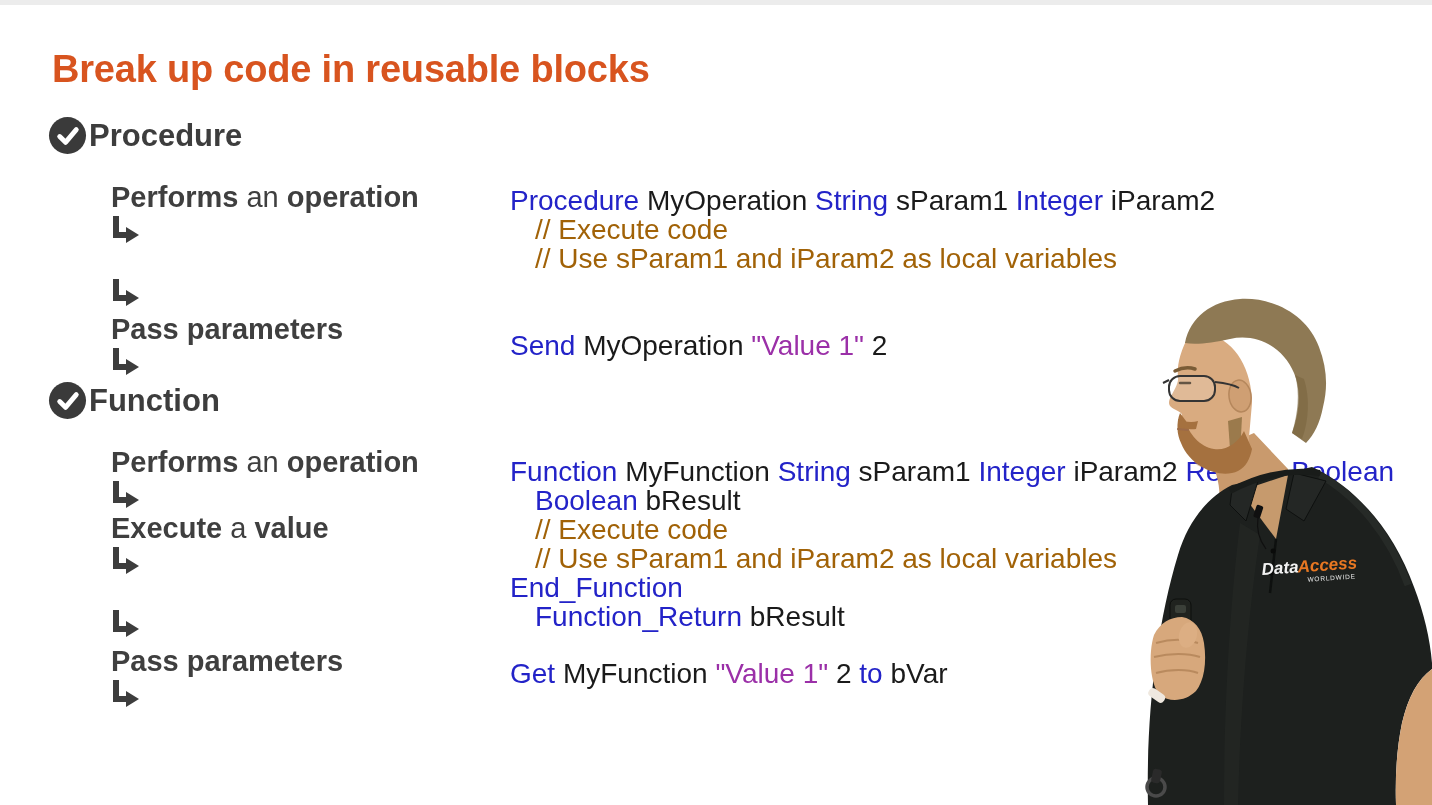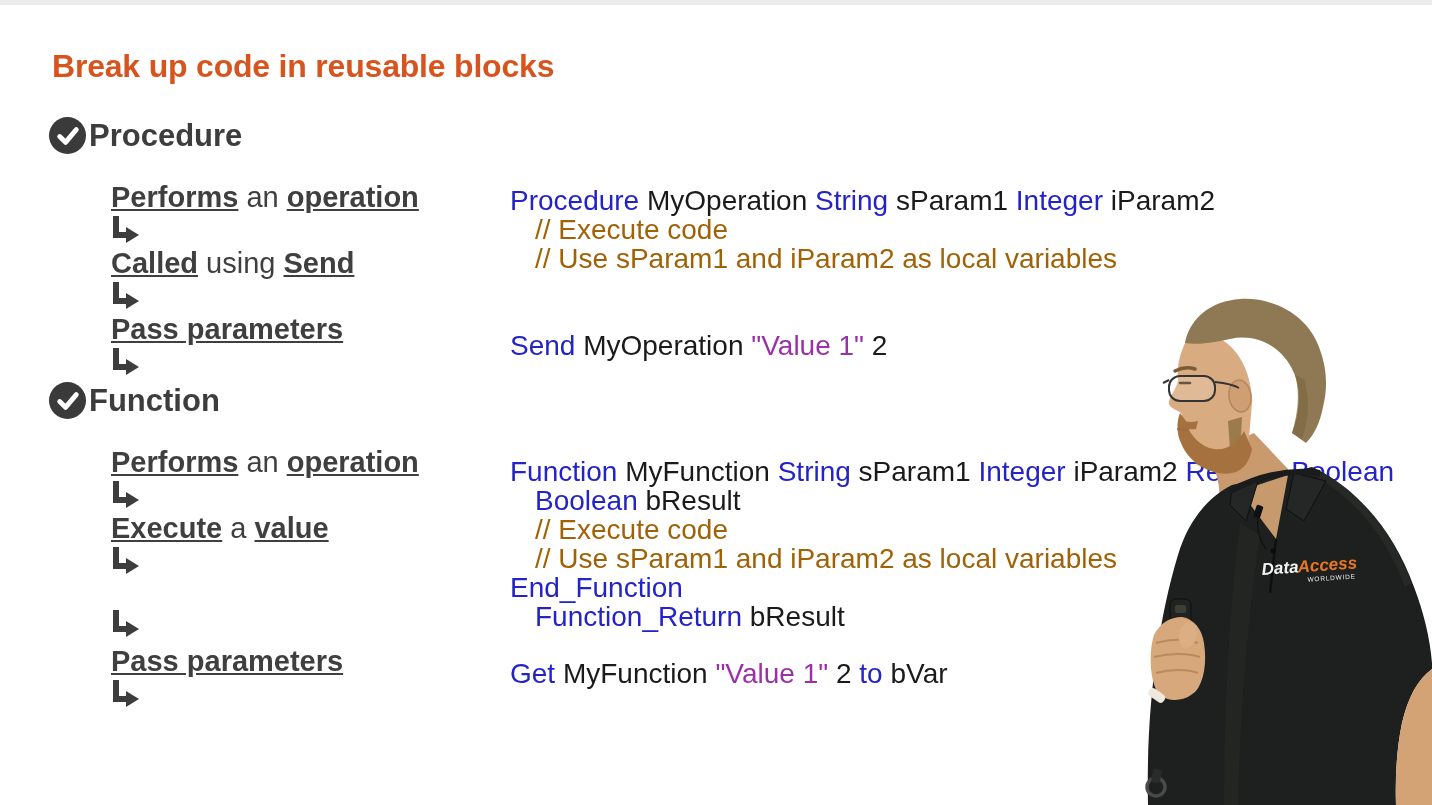--- a/index.html
+++ b/index.html
@@ -4,34 +4,34 @@
 <style>
   html,body{margin:0;padding:0;}
   body{
     width:1432px;height:805px;position:relative;overflow:hidden;
     background:#ffffff;
     font-family:"Liberation Sans",sans-serif;
   }
   .topline{position:absolute;top:0;left:0;width:100%;height:5px;background:#ececec;}
   .title{
     position:absolute;left:52px;top:48px;margin:0;
-    font-size:32px;font-weight:700;color:#d8541f;letter-spacing:-0.2px;
+    font-size:38px;font-weight:700;color:#d8541f;letter-spacing:-0.2px;
   }
   .section-heading{
     position:absolute;left:48px;display:flex;align-items:center;gap:2px;
     color:#3d3d3d;font-size:31px;font-weight:700;
   }
   .check{width:39px;height:39px;display:inline-block;}
   .bullet{
     position:absolute;left:78px;display:flex;align-items:center;
     color:#3f3f3f;font-size:29px;font-weight:400;
   }
   .bullet .arrow{width:32px;height:32px;display:inline-block;margin-right:1px;margin-top:-4px;}
   .bullet span{white-space:pre;}
-  .bullet .b{font-weight:700;text-decoration:underline;}
+  .bullet .b{font-weight:700;}
   .code-block{
     position:absolute;left:510px;
     font-size:28px;line-height:29px;color:#1a1a1a;
   }
   .code-block .cl{white-space:pre;height:29px;}
   .code-block .cl.indent{padding-left:25px;}
   .kw{color:#2323c8;}
   .cm{color:#a16207;}
   .str{color:#9b30a8;}
   .person{position:absolute;left:1090px;top:283px;width:342px;height:522px;}
@@ -62,21 +62,20 @@
   </span>
   <span class="bt"><span class="b">Performs</span><span> an </span><span class="b">operation</span></span>
 </div>
 <div class="bullet" style="top:247px">
   <span class="arrow">
     <svg viewBox="0 0 32 32" width="32" height="32">
         <path d="M6 3 L6 22 L17 22" stroke="#3d3d3d" stroke-width="6" fill="none"></path>
         <polygon points="16,14 16,30 29,22" fill="#3d3d3d"></polygon>
       </svg>
   </span>
-  <span class="bt"><span class="b">Called</span><span> using </span><span class="b">Send</span></span>
 </div>
 <div class="bullet" style="top:313px">
   <span class="arrow">
     <svg viewBox="0 0 32 32" width="32" height="32">
         <path d="M6 3 L6 22 L17 22" stroke="#3d3d3d" stroke-width="6" fill="none"></path>
         <polygon points="16,14 16,30 29,22" fill="#3d3d3d"></polygon>
       </svg>
   </span>
   <span class="bt"><span class="b">Pass parameters</span></span>
 </div>

